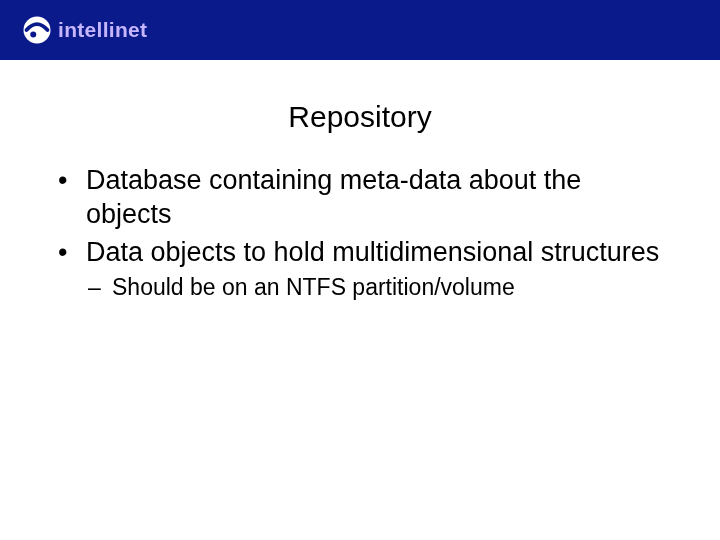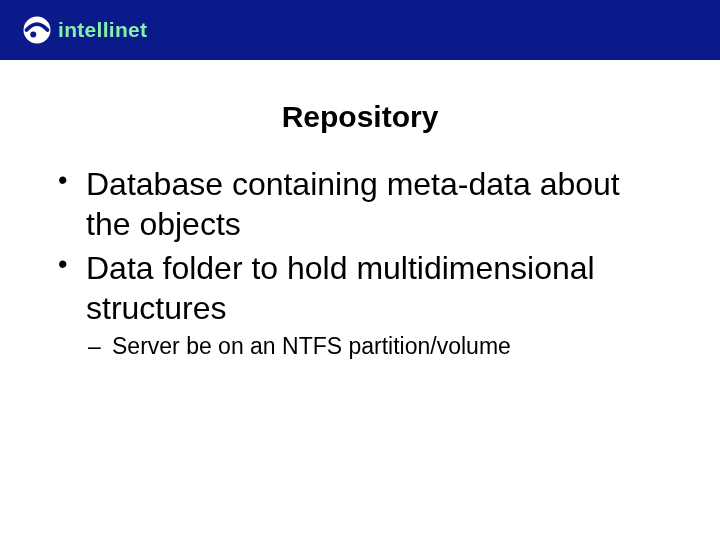--- a/index.html
+++ b/index.html
@@ -25,44 +25,44 @@
     display: flex;
     align-items: center;
     gap: 6px;
   }
   .logo-mark {
     width: 30px;
     height: 30px;
     flex-shrink: 0;
   }
   .logo-text {
-    color: #86efac;
+    color: #c4b5fd;
     font-weight: bold;
     font-size: 21px;
     letter-spacing: 0.3px;
   }
   .slide-title {
     text-align: center;
     font-size: 30px;
-    font-weight: bold;
+    font-weight: normal;
     margin-top: 40px;
     margin-bottom: 30px;
   }
   .content {
     padding: 0 50px 0 40px;
   }
   ul.level1 {
     list-style: none;
     padding: 0;
     margin: 0;
   }
   ul.level1 > li {
     position: relative;
     padding-left: 46px;
-    font-size: 32px;
+    font-size: 27px;
     line-height: 1.25;
     margin-bottom: 4px;
   }
   ul.level1 > li::before {
     content: "•";
     position: absolute;
     left: 18px;
     top: 0;
     font-size: 27px;
   }
@@ -101,21 +101,21 @@
 </div>
 
 <div class="slide-title">Repository</div>
 
 <div class="content">
   <ul class="level1">
     <li>
       <span>Database containing meta-data about the objects</span>
     </li>
     <li>
-      <span>Data folder to hold multidimensional structures</span>
+      <span>Data objects to hold multidimensional structures</span>
     </li>
     <ul class="level2">
       <li>
-        <span>Server be on an NTFS partition/volume</span>
+        <span>Should be on an NTFS partition/volume</span>
       </li>
     </ul>
   </ul>
 </div>
 
 </body></html>

